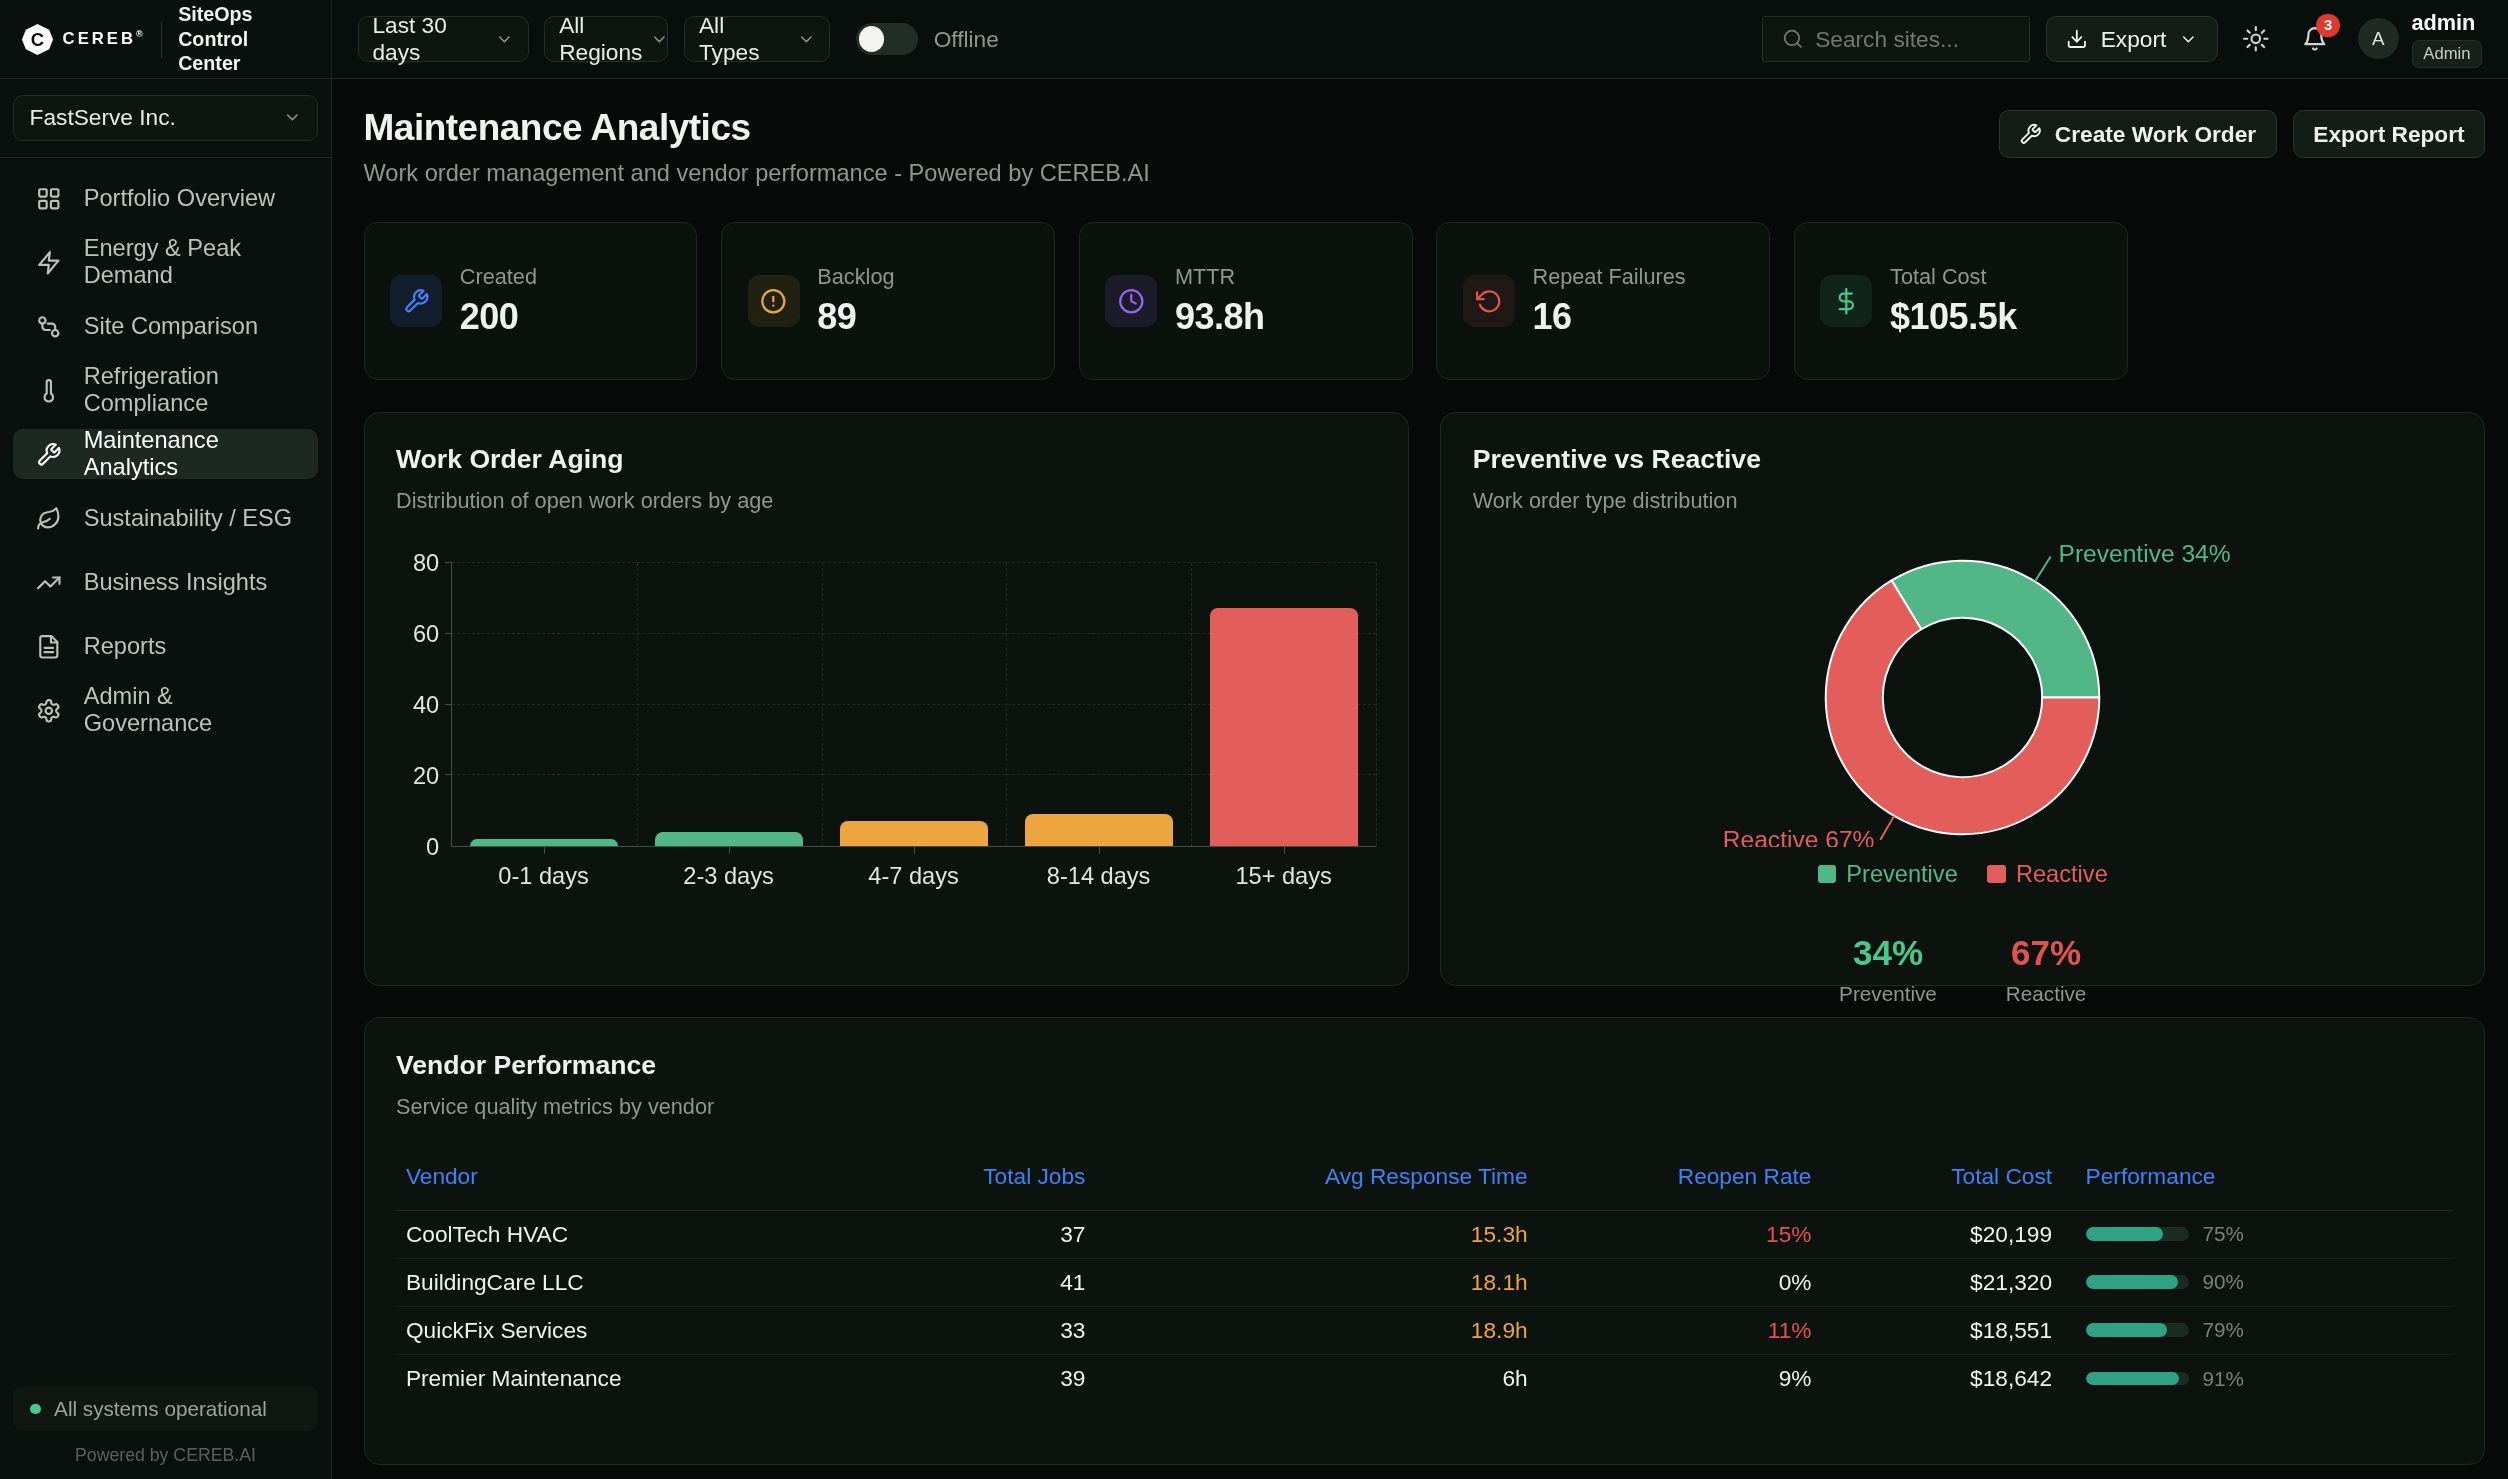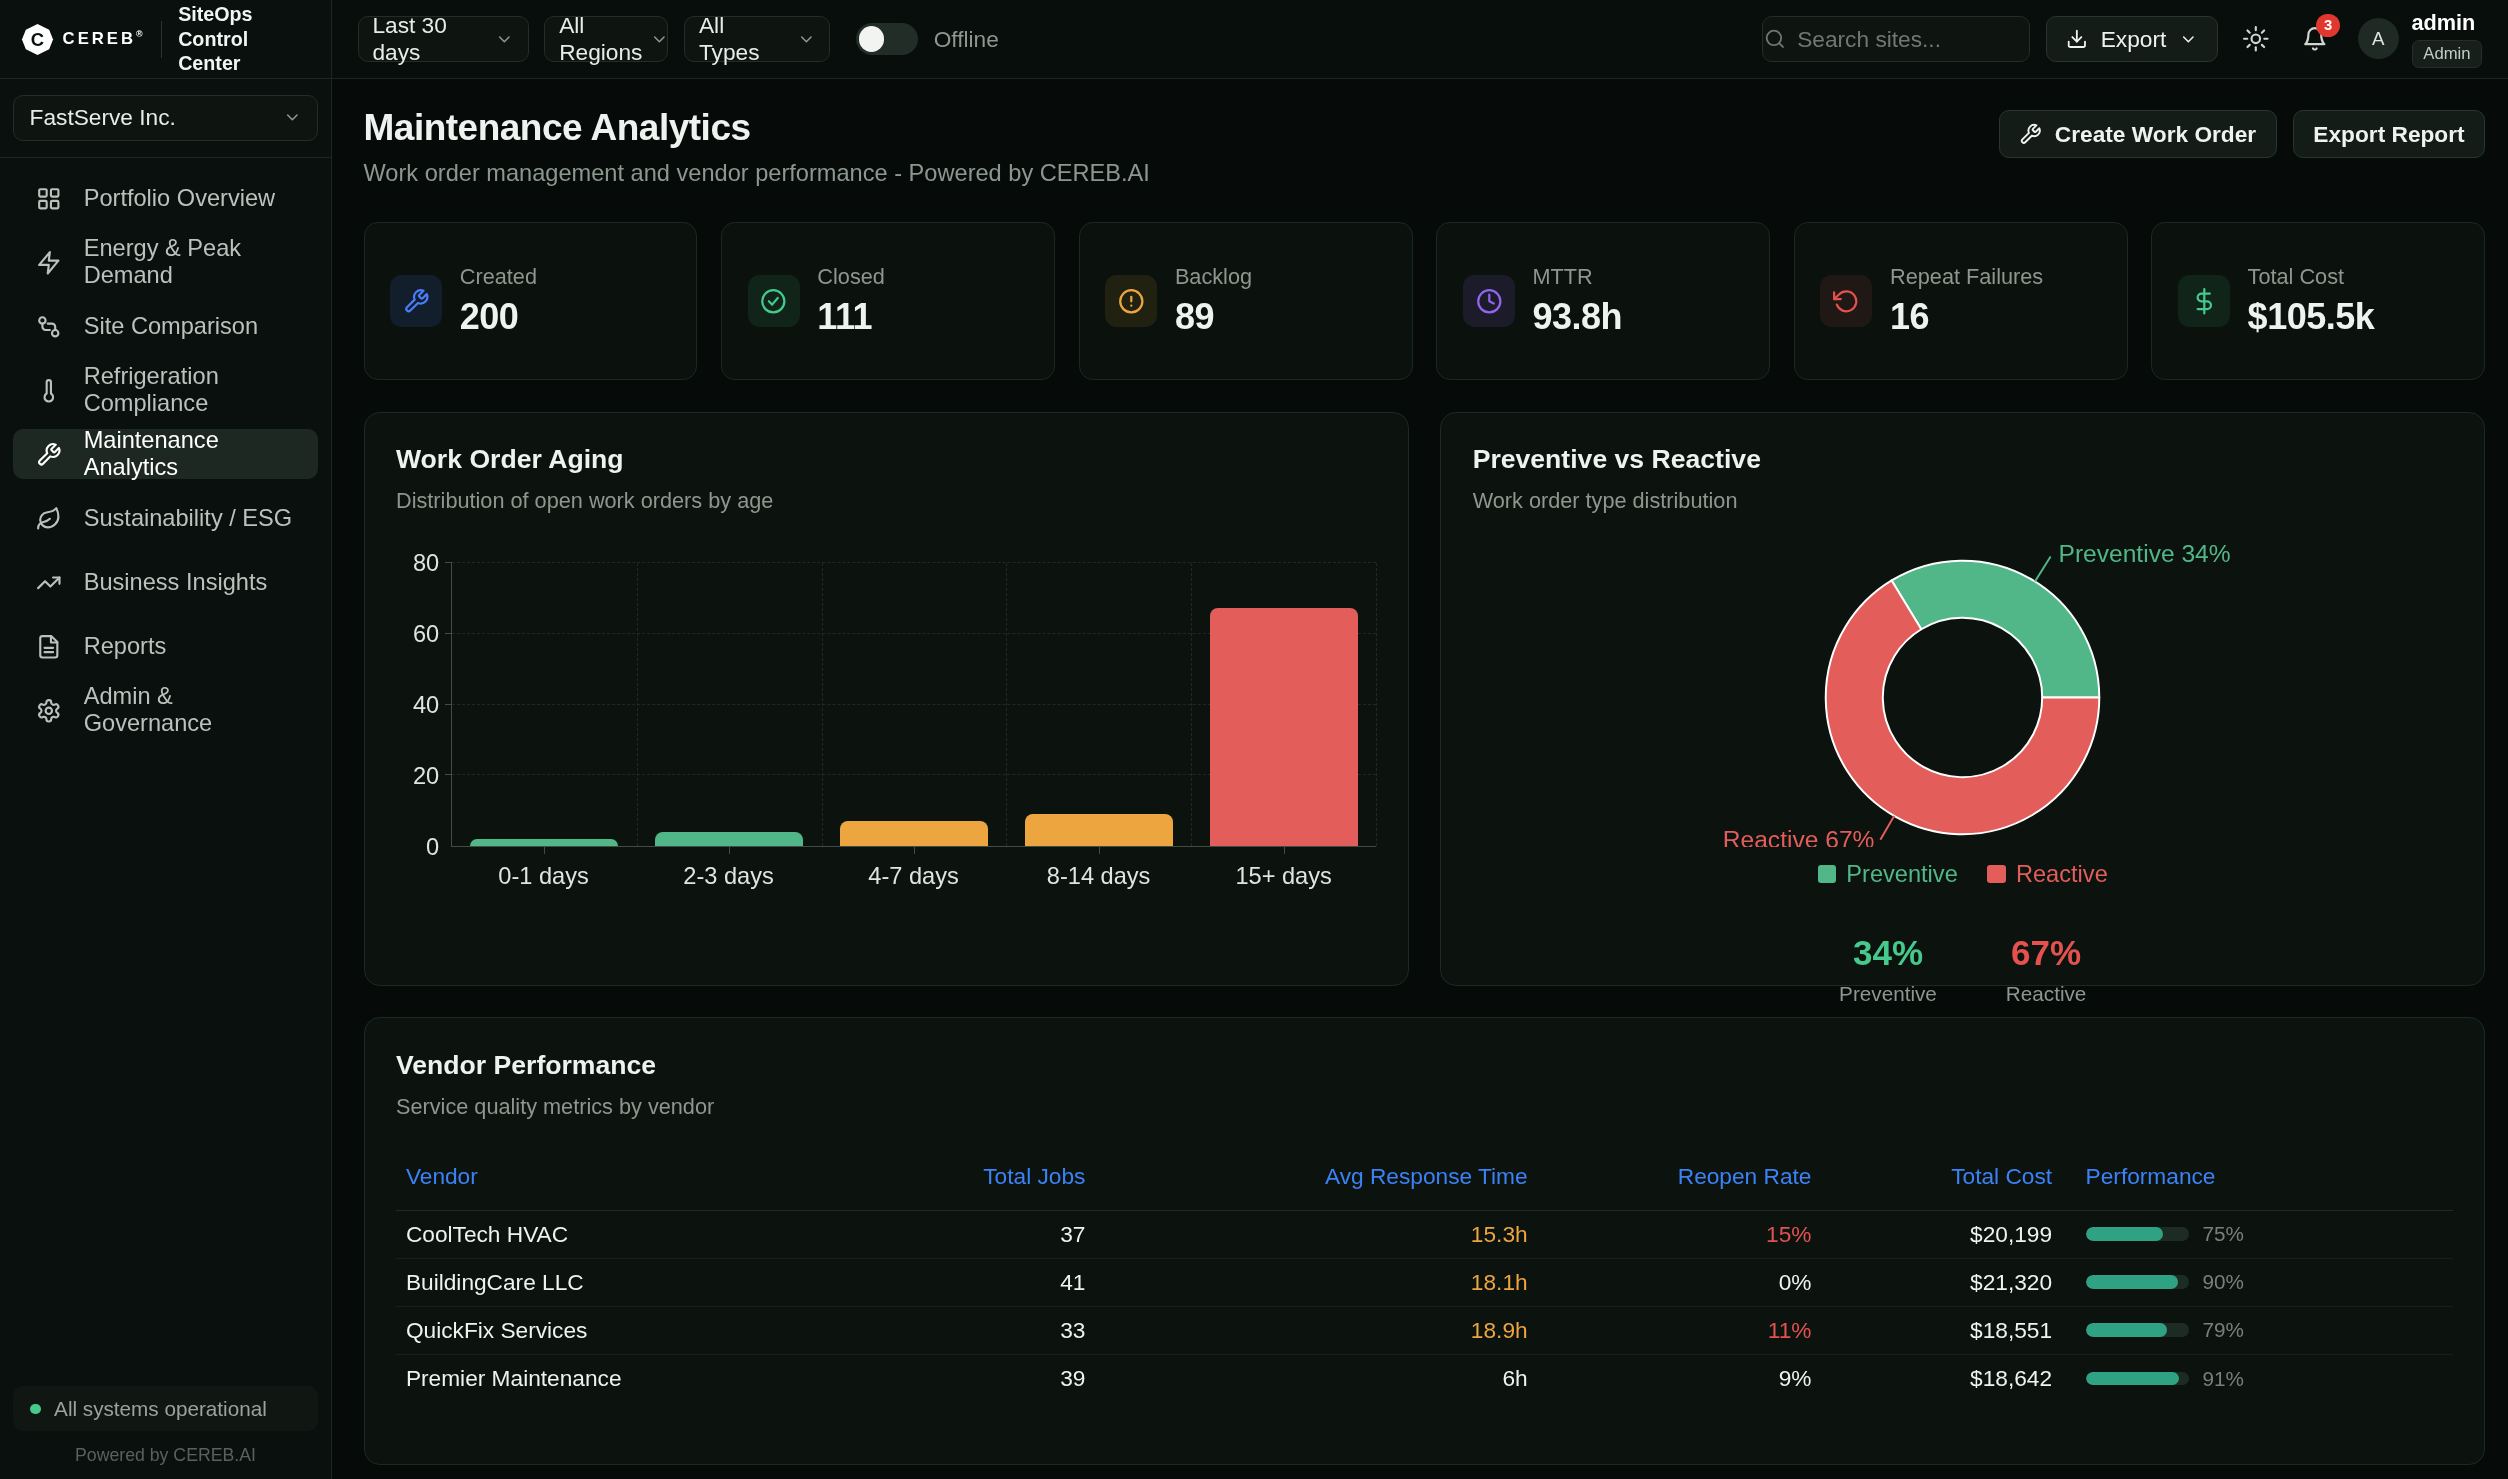--- a/index.html
+++ b/index.html
@@ -46,21 +46,21 @@
     font-size:22.7px; color:#e7ece8; cursor:pointer; }
   .tb-select .chev { color:#8d978f; margin-left:7.9px; }
   .w1{width:171px}.w2{width:124px}.w3{width:146px}
   .toggle { width:62px; height:31.5px; border-radius:16.7px; background:#222d27;
     position:relative; margin-left:9.9px; cursor:pointer; flex:0 0 auto; }
   .toggle-knob { position:absolute; left:3px; top:3px; width:25.6px; height:25.6px;
     border-radius:50%; background:#f2f4f2; }
   .toggle-label { font-size:22.7px; color:#8d978f; }
   .tb-spacer { flex:1; }
   .search-box { width:268px; height:46px; background:#0e1511; border:1px solid #232e28;
-    border-radius:10px; display:flex; align-items:center; gap:11.8px; padding:0 1px; }
+    border-radius:2px; display:flex; align-items:center; gap:11.8px; padding:0 19px; }
   .search-box input { background:transparent; border:none; outline:none; color:#dfe5e1;
     font-size:22.7px; width:100%; font-family:"Liberation Sans",sans-serif; }
   .search-box input::placeholder { color:#6f7973; }
   .search-ic { color:#6f7973; }
   .btn { height:46px; border-radius:9.9px; background:#141c17; border:1px solid #2a352f;
     display:flex; align-items:center; gap:12.8px; padding:0 19.7px; font-size:22.7px;
     color:#eef3f0; cursor:pointer; }
   .icon-btn { width:43px; height:43px; display:flex; align-items:center; justify-content:center;
     color:#cfd6d1; cursor:pointer; position:relative; background:none; border:none; }
   .badge { position:absolute; top:-3.9px; right:-3.9px; min-width:23.6px; height:23.6px; border-radius:11.8px;
@@ -367,32 +367,20 @@
   <div class="kpi-grid" id="kpi-grid">
       <div class="kpi-card">
         <div class="kpi-chip" style="background:rgba(74,125,252,0.12);color:#4a7dfc">
           <svg width="26.6" height="26.6" viewBox="0 0 24 24" fill="none" stroke="currentColor" stroke-width="2" stroke-linecap="round" stroke-linejoin="round">
             <path d="M14.7 6.3a1 1 0 0 0 0 1.4l1.6 1.6a1 1 0 0 0 1.4 0l3.77-3.77a6 6 0 0 1-7.94 7.94l-6.91 6.91a2.12 2.12 0 0 1-3-3l6.91-6.91a6 6 0 0 1 7.94-7.94l-3.76 3.76z"></path>
           </svg>
         </div>
         <div>
           <div class="kpi-label">Created</div>
           <div class="kpi-value">200</div>
-        </div>
-      </div>
-      <div class="kpi-card">
-        <div class="kpi-chip" style="background:rgba(69,201,140,0.10);color:#45c98c">
-          <svg width="26.6" height="26.6" viewBox="0 0 24 24" fill="none" stroke="currentColor" stroke-width="2" stroke-linecap="round" stroke-linejoin="round">
-            <circle cx="12" cy="12" r="10"></circle>
-            <polyline points="8 12 11 15 16 9"></polyline>
-          </svg>
-        </div>
-        <div>
-          <div class="kpi-label">Closed</div>
-          <div class="kpi-value">111</div>
         </div>
       </div>
       <div class="kpi-card">
         <div class="kpi-chip" style="background:rgba(237,166,63,0.10);color:#eda63f">
           <svg width="26.6" height="26.6" viewBox="0 0 24 24" fill="none" stroke="currentColor" stroke-width="2" stroke-linecap="round" stroke-linejoin="round">
             <circle cx="12" cy="12" r="10"></circle>
             <line x1="12" y1="8" x2="12" y2="12"></line>
             <line x1="12" y1="16" x2="12.01" y2="16"></line>
           </svg>
         </div>

